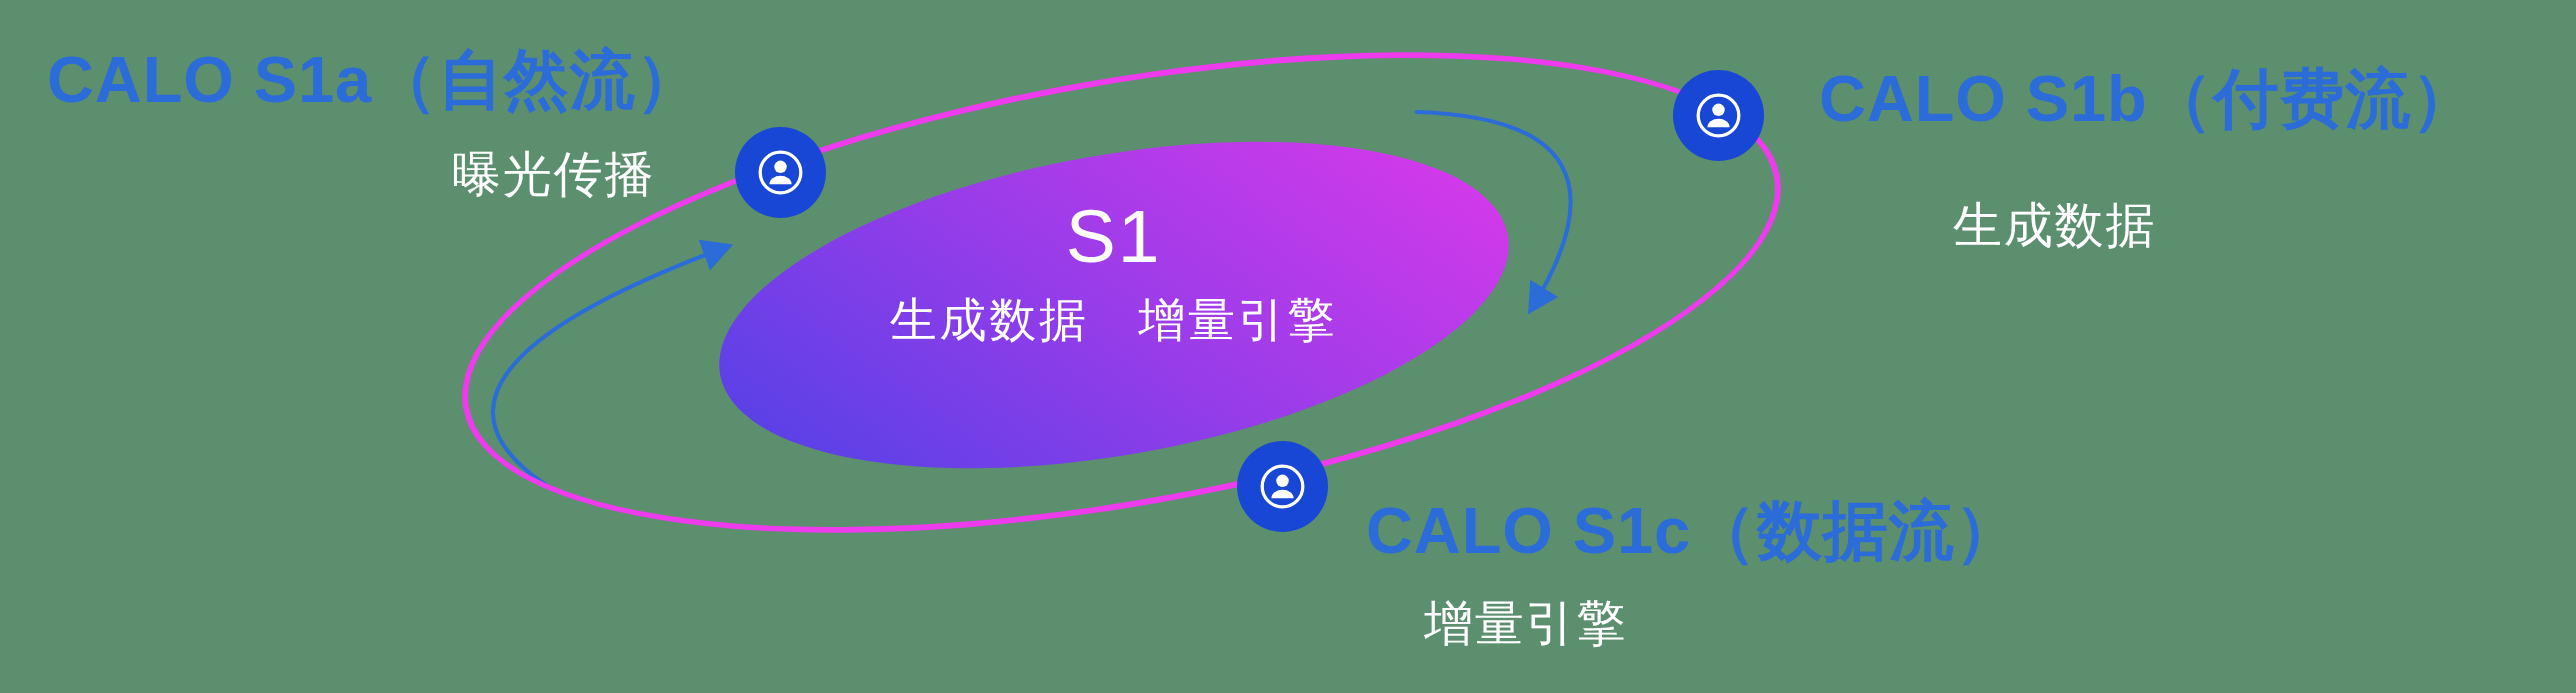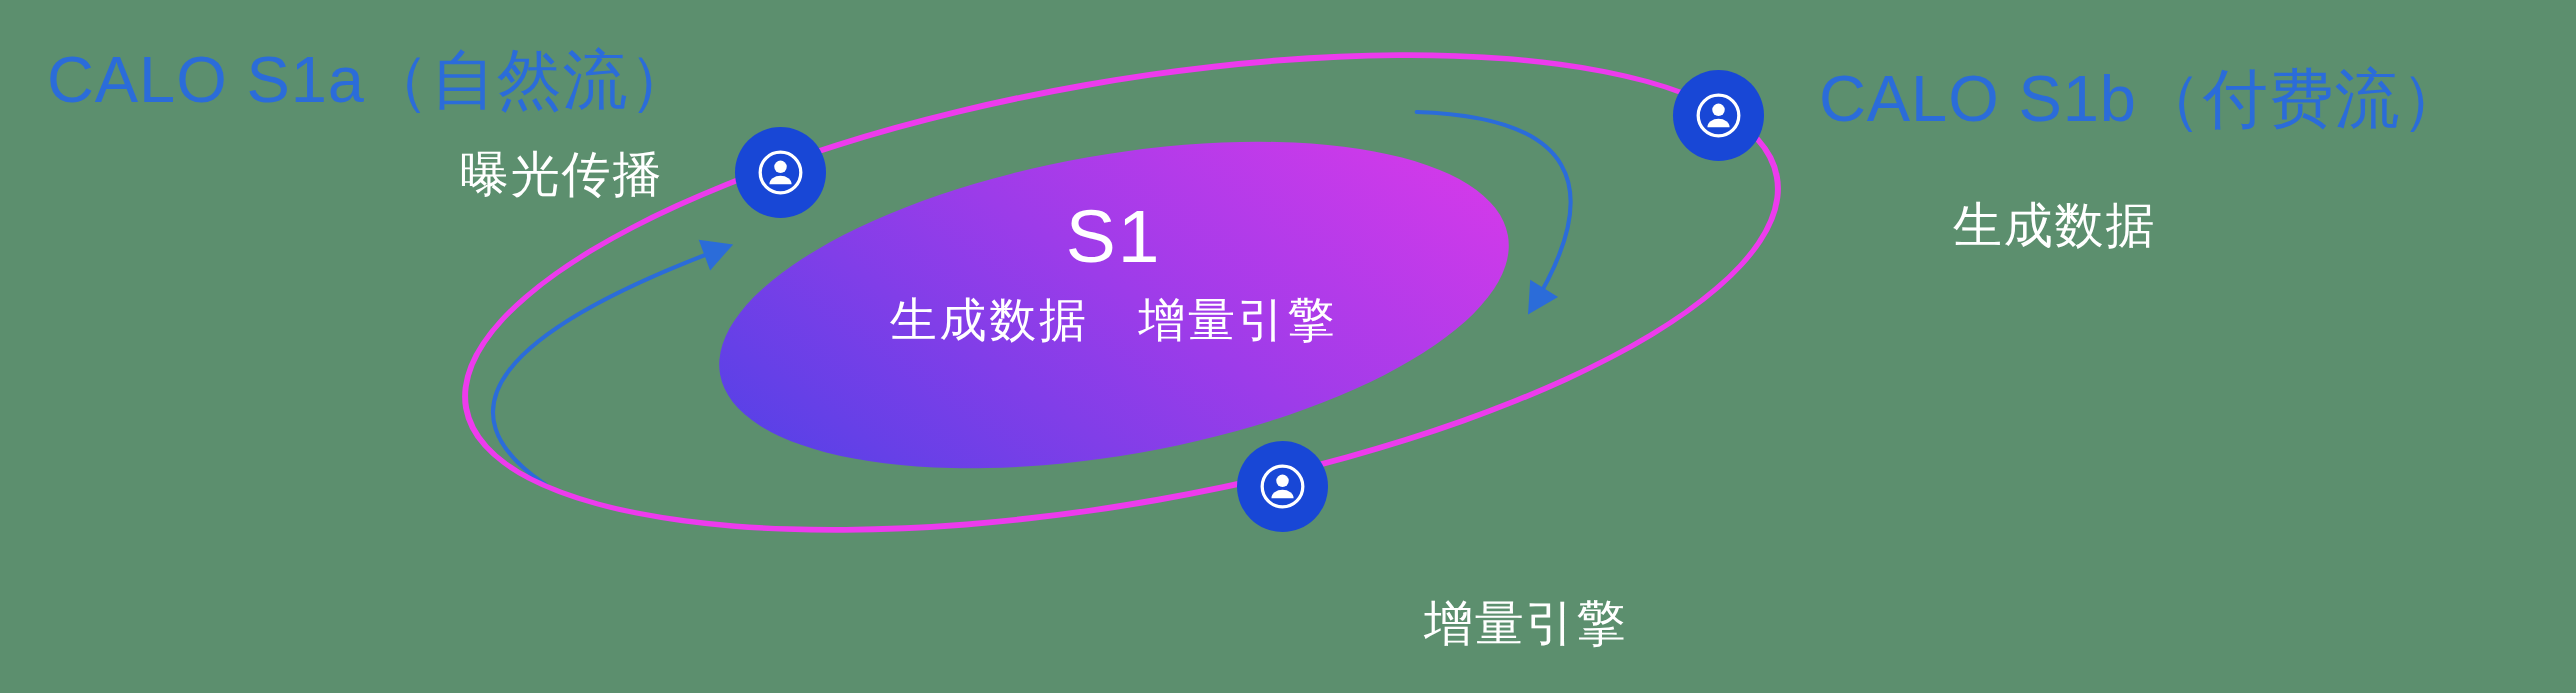--- a/index.html
+++ b/index.html
@@ -66,33 +66,33 @@
   .node-b { left: 1673px; top: 70px; }
   .node-c { left: 1237px; top: 441px; }
   .icon-ring { fill: none; stroke: #ffffff; stroke-width: 2.4; }
   .icon-fill { fill: #ffffff; }
 
   
   .label {
     position: absolute;
     color: var(--label-blue, #2b6cd9);
     font-size: 65px;
-    font-weight: 400;
+    font-weight: 700;
     letter-spacing: 0.9px;
     white-space: nowrap;
   }
   .sublabel {
     position: absolute;
     color: var(--text-white, #ffffff);
     font-size: 49px;
     letter-spacing: 1.8px;
     white-space: nowrap;
   }
   .label-a    { left: 47px;   top: 36px;  }
-  .sublabel-a { left: 452px;  top: 142px; margin-left: 8px; }
+  .sublabel-a { left: 452px;  top: 142px; }
   .label-b    { left: 1819px; top: 55px;  }
   .sublabel-b { left: 1953px; top: 193px; text-align: center; }
   .label-c    { left: 1366px; top: 487px; }
   .sublabel-c { left: 1424px; top: 591px; }
 </style>
 </head>
 <body>
 
 <div class="stage">
 
@@ -135,16 +135,17 @@
       <path class="icon-fill" d="M15.8 32.6 a8.2 6.2 0 0 1 16.4 0 z"></path>
     </svg>
   </div>
 
   <div class="label label-a">CALO S1a（自然流）</div>
   <div class="sublabel sublabel-a">曝光传播</div>
 
   <div class="label label-b">CALO S1b（付费流）</div>
   <div class="sublabel sublabel-b">生成数据</div>
 
+  <div class="label label-c">CALO S1c（数据流）</div>
   <div class="sublabel sublabel-c">增量引擎</div>
 
 </div>
 
 
 </body></html>

